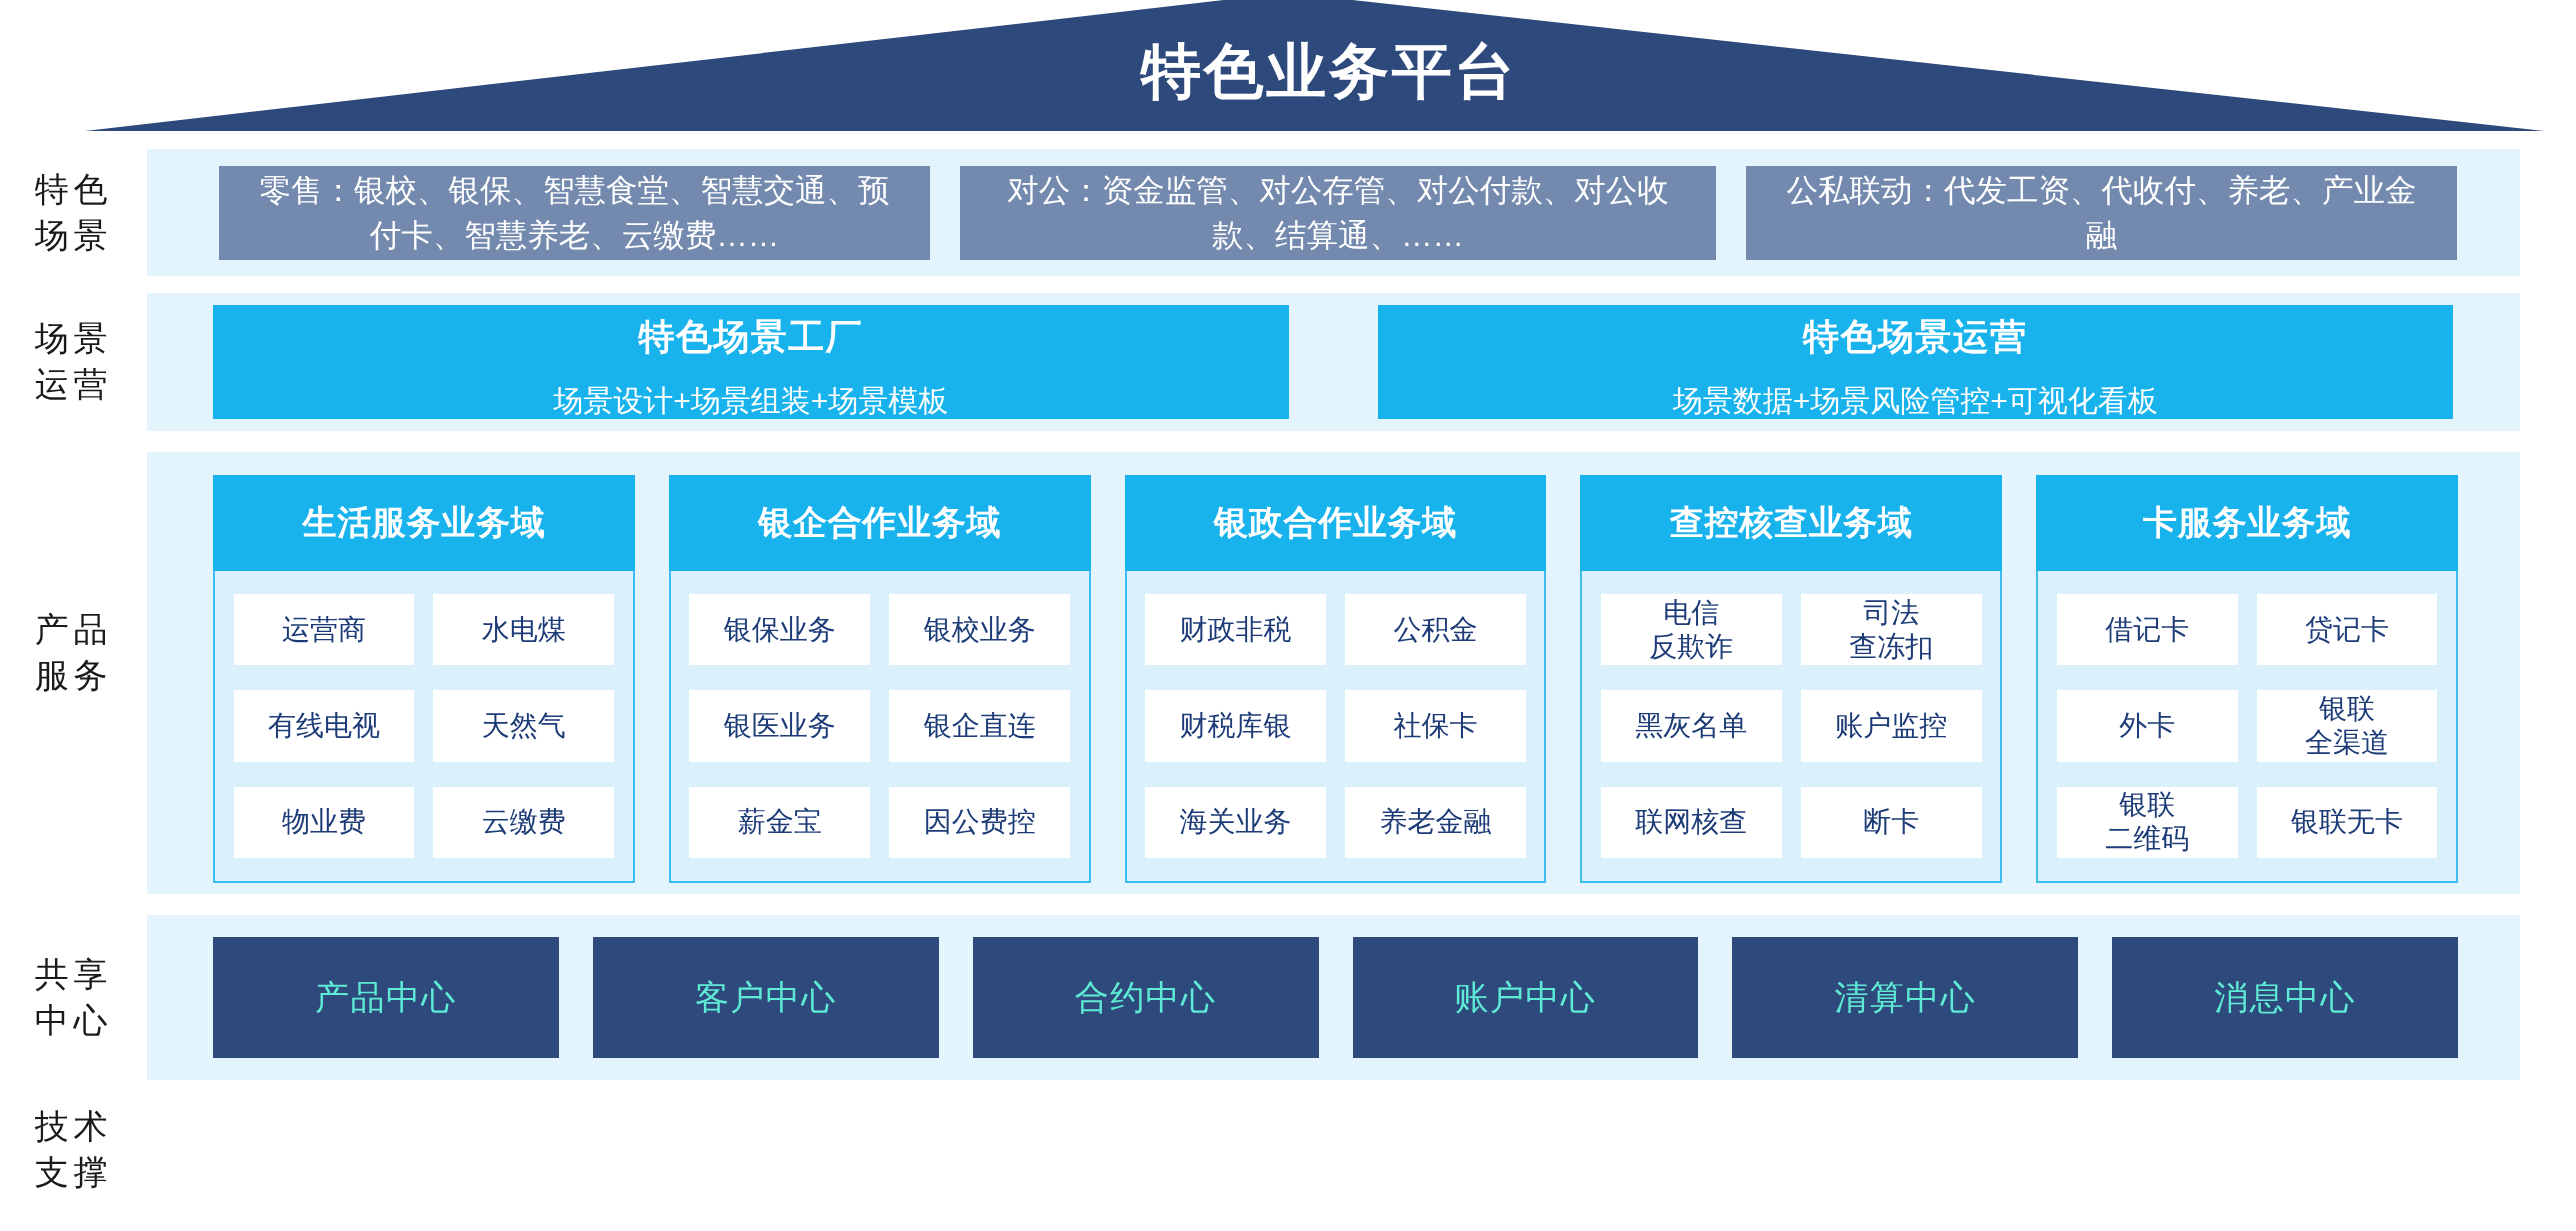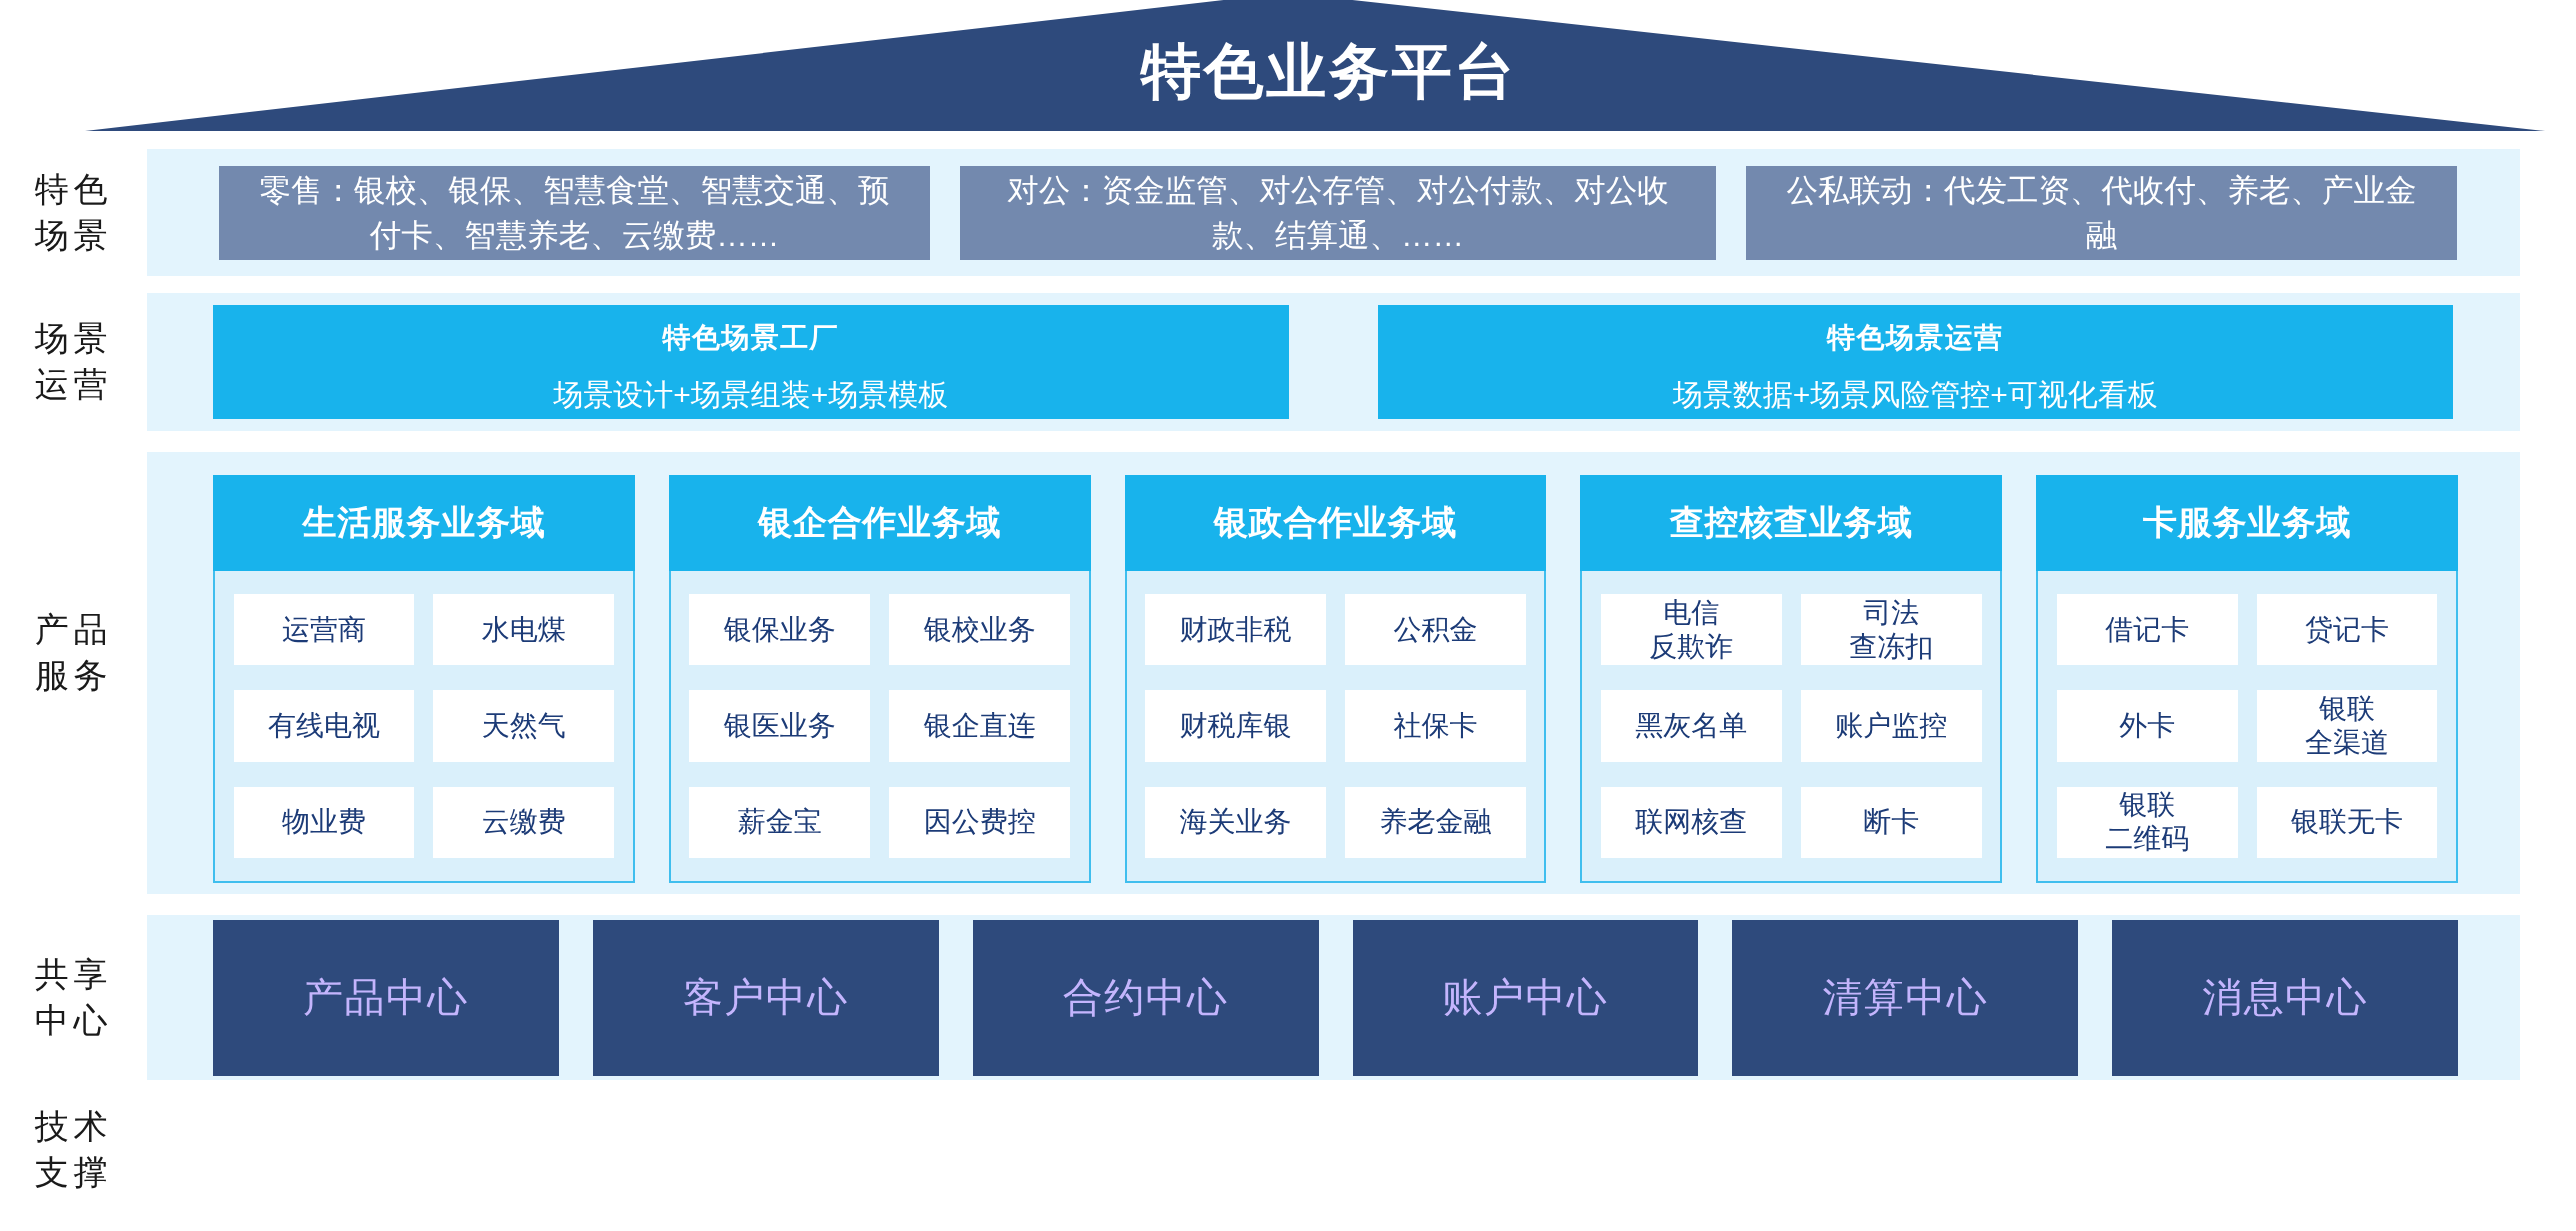--- a/index.html
+++ b/index.html
@@ -29,21 +29,21 @@
   .scene-box{
     flex:1;height:94px;background:#7389AE;color:#ffffff;font-size:31.5px;line-height:1.42;
     display:flex;align-items:center;justify-content:center;text-align:center;padding:0 29px;
     box-sizing:border-box;
   }
   .band2{top:293px;height:138px;display:flex;align-items:center;gap:89px;padding:0 67px 0 66px;}
   .op-box{
     flex:1;height:114px;background:#18B3EC;color:#ffffff;display:flex;flex-direction:column;
     align-items:center;justify-content:center;gap:18.5px;text-align:center;
   }
-  .op-title{font-size:28px;font-weight:bold;letter-spacing:1.4px;margin-top:11px;}
+  .op-title{font-size:36px;font-weight:bold;letter-spacing:1.4px;margin-top:11px;}
   .op-sub{font-size:30px;}
   .band3{
     top:452px;height:442px;display:grid;grid-template-columns:repeat(5,1fr);
     column-gap:34px;padding:23px 62px 11px 66px;
   }
   .domain-col{display:flex;flex-direction:column;}
   .domain-header{
     height:96px;flex:none;background:#18B3EC;color:#ffffff;font-size:34px;font-weight:bold;
     display:flex;align-items:center;justify-content:center;letter-spacing:0.7px;
   }
@@ -55,21 +55,21 @@
   .item{
     background:#ffffff;color:#1C3B77;font-size:28px;line-height:1.22;
     display:flex;align-items:center;justify-content:center;text-align:center;
     white-space:pre-line;
   }
   .band4{
     top:915px;height:165px;display:grid;grid-template-columns:repeat(6,1fr);
     column-gap:34px;align-items:center;padding:0 62px 0 66px;
   }
   .center-box{
-    height:156px;background:#2E4A7C;color:#c4b5fd;font-size:40px;letter-spacing:1.4px;
+    height:121px;background:#2E4A7C;color:#5eead4;font-size:34px;letter-spacing:1.4px;
     display:flex;align-items:center;justify-content:center;
   }
   
   .techbar{
     position:absolute;left:147px;top:1104px;width:2373px;height:91px;background:#7B8FB4;
     color:#ffffff;font-size:65px;font-weight:bold;letter-spacing:2.1px;
     display:flex;align-items:center;justify-content:center;
   }
 </style>
 </head>

